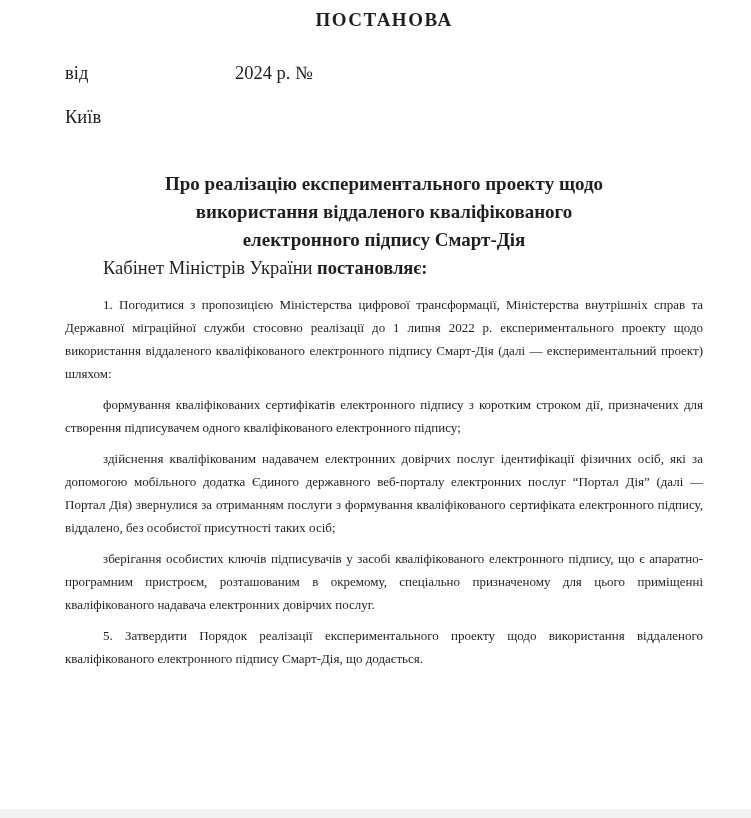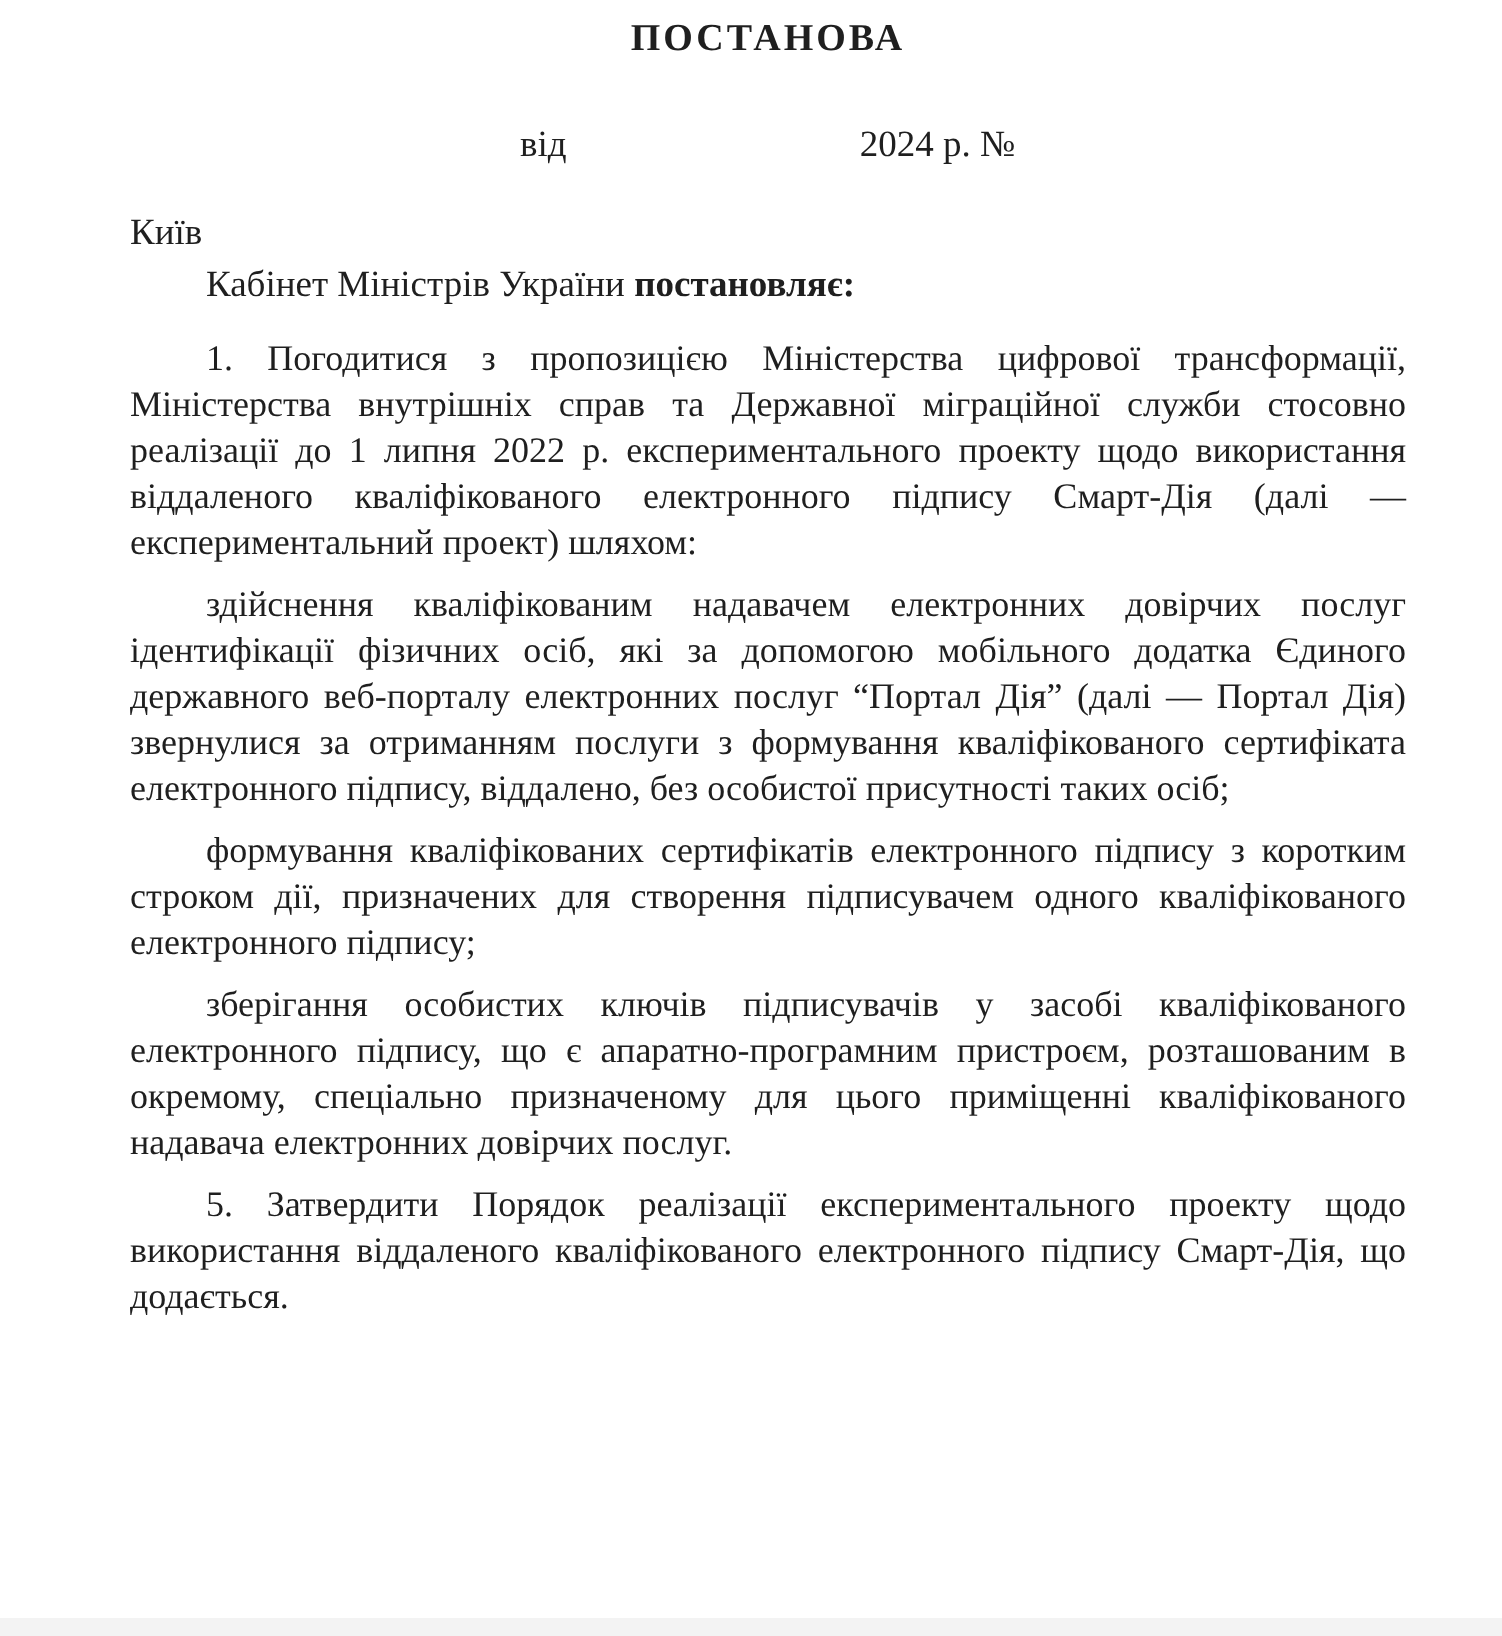--- a/index.html
+++ b/index.html
@@ -20,21 +20,21 @@
     line-height: 22px;
     letter-spacing: 1.5px;
   }
   .date-line {
     margin-top: 31px;
     height: 22px;
     font-size: 18.5px;
     line-height: 22px;
     white-space: nowrap;
   }
-  .date-from { margin-left: 195px; }
+  .date-from { }
   .date-year { margin-left: 142px; }
   .city {
     text-align: left;
     margin-top: 22px;
     font-size: 18.5px;
     line-height: 23px;
   }
   .doc-title {
     margin-top: 41px;
     text-align: center;
@@ -45,21 +45,21 @@
   .intro {
     margin: 3px 0 0 0;
     text-indent: 38px;
     font-size: 18.5px;
     line-height: 23px;
   }
   .intro .bold { font-weight: 700; text-align: right; }
   p.body {
     margin: 8px 0 0 0;
     text-indent: 38px;
-    font-size: 18px;
+    font-size: 13px;
     line-height: 23px;
     text-align: justify;
   }
   p.body.first { margin-top: 13px; }
   .scan-edge {
     position: absolute;
     left: 0; right: 0; bottom: 0;
     height: 9px;
     background: #f3f3f3;
   }
@@ -72,28 +72,33 @@
 
     <div class="doc-kind">ПОСТАНОВА</div>
 
     <div class="date-line">
       <span class="date-from">від</span>
       <span class="date-year">2024 р. №</span>
     </div>
 
     <div class="city">Київ</div>
 
+    <div class="doc-title">
+      <div>Про реалізацію експериментального проекту щодо</div>
+      <div>використання віддаленого кваліфікованого</div>
+      <div>електронного підпису Смарт-Дія</div>
+    </div>
 
     <p class="intro"><span>Кабінет Міністрів України </span><span class="bold">постановляє:</span></p>
 
     <p class="body first">1. Погодитися з пропозицією Міністерства цифрової трансформації, Міністерства внутрішніх справ та Державної міграційної служби стосовно реалізації до 1 липня 2022 р. експериментального проекту щодо використання віддаленого кваліфікованого електронного підпису Смарт-Дія (далі — експериментальний проект) шляхом:</p>
 
+    <p class="body">формування кваліфікованих сертифікатів електронного підпису з коротким строком дії, призначених для створення підписувачем одного кваліфікованого електронного підпису;</p>
+
     <p class="body">здійснення кваліфікованим надавачем електронних довірчих послуг ідентифікації фізичних осіб, які за допомогою мобільного додатка Єдиного державного веб-порталу електронних послуг “Портал Дія” (далі — Портал Дія) звернулися за отриманням послуги з формування кваліфікованого сертифіката електронного підпису, віддалено, без особистої присутності таких осіб;</p>
-
-    <p class="body">формування кваліфікованих сертифікатів електронного підпису з коротким строком дії, призначених для створення підписувачем одного кваліфікованого електронного підпису;</p>
 
     <p class="body">зберігання особистих ключів підписувачів у засобі кваліфікованого електронного підпису, що є апаратно-програмним пристроєм, розташованим в окремому, спеціально призначеному для цього приміщенні кваліфікованого надавача електронних довірчих послуг.</p>
 
     <p class="body">5. Затвердити Порядок реалізації експериментального проекту щодо використання віддаленого кваліфікованого електронного підпису Смарт-Дія, що додається.</p>
 
   </div>
 
   <div class="scan-edge"></div>
 </div>
 

